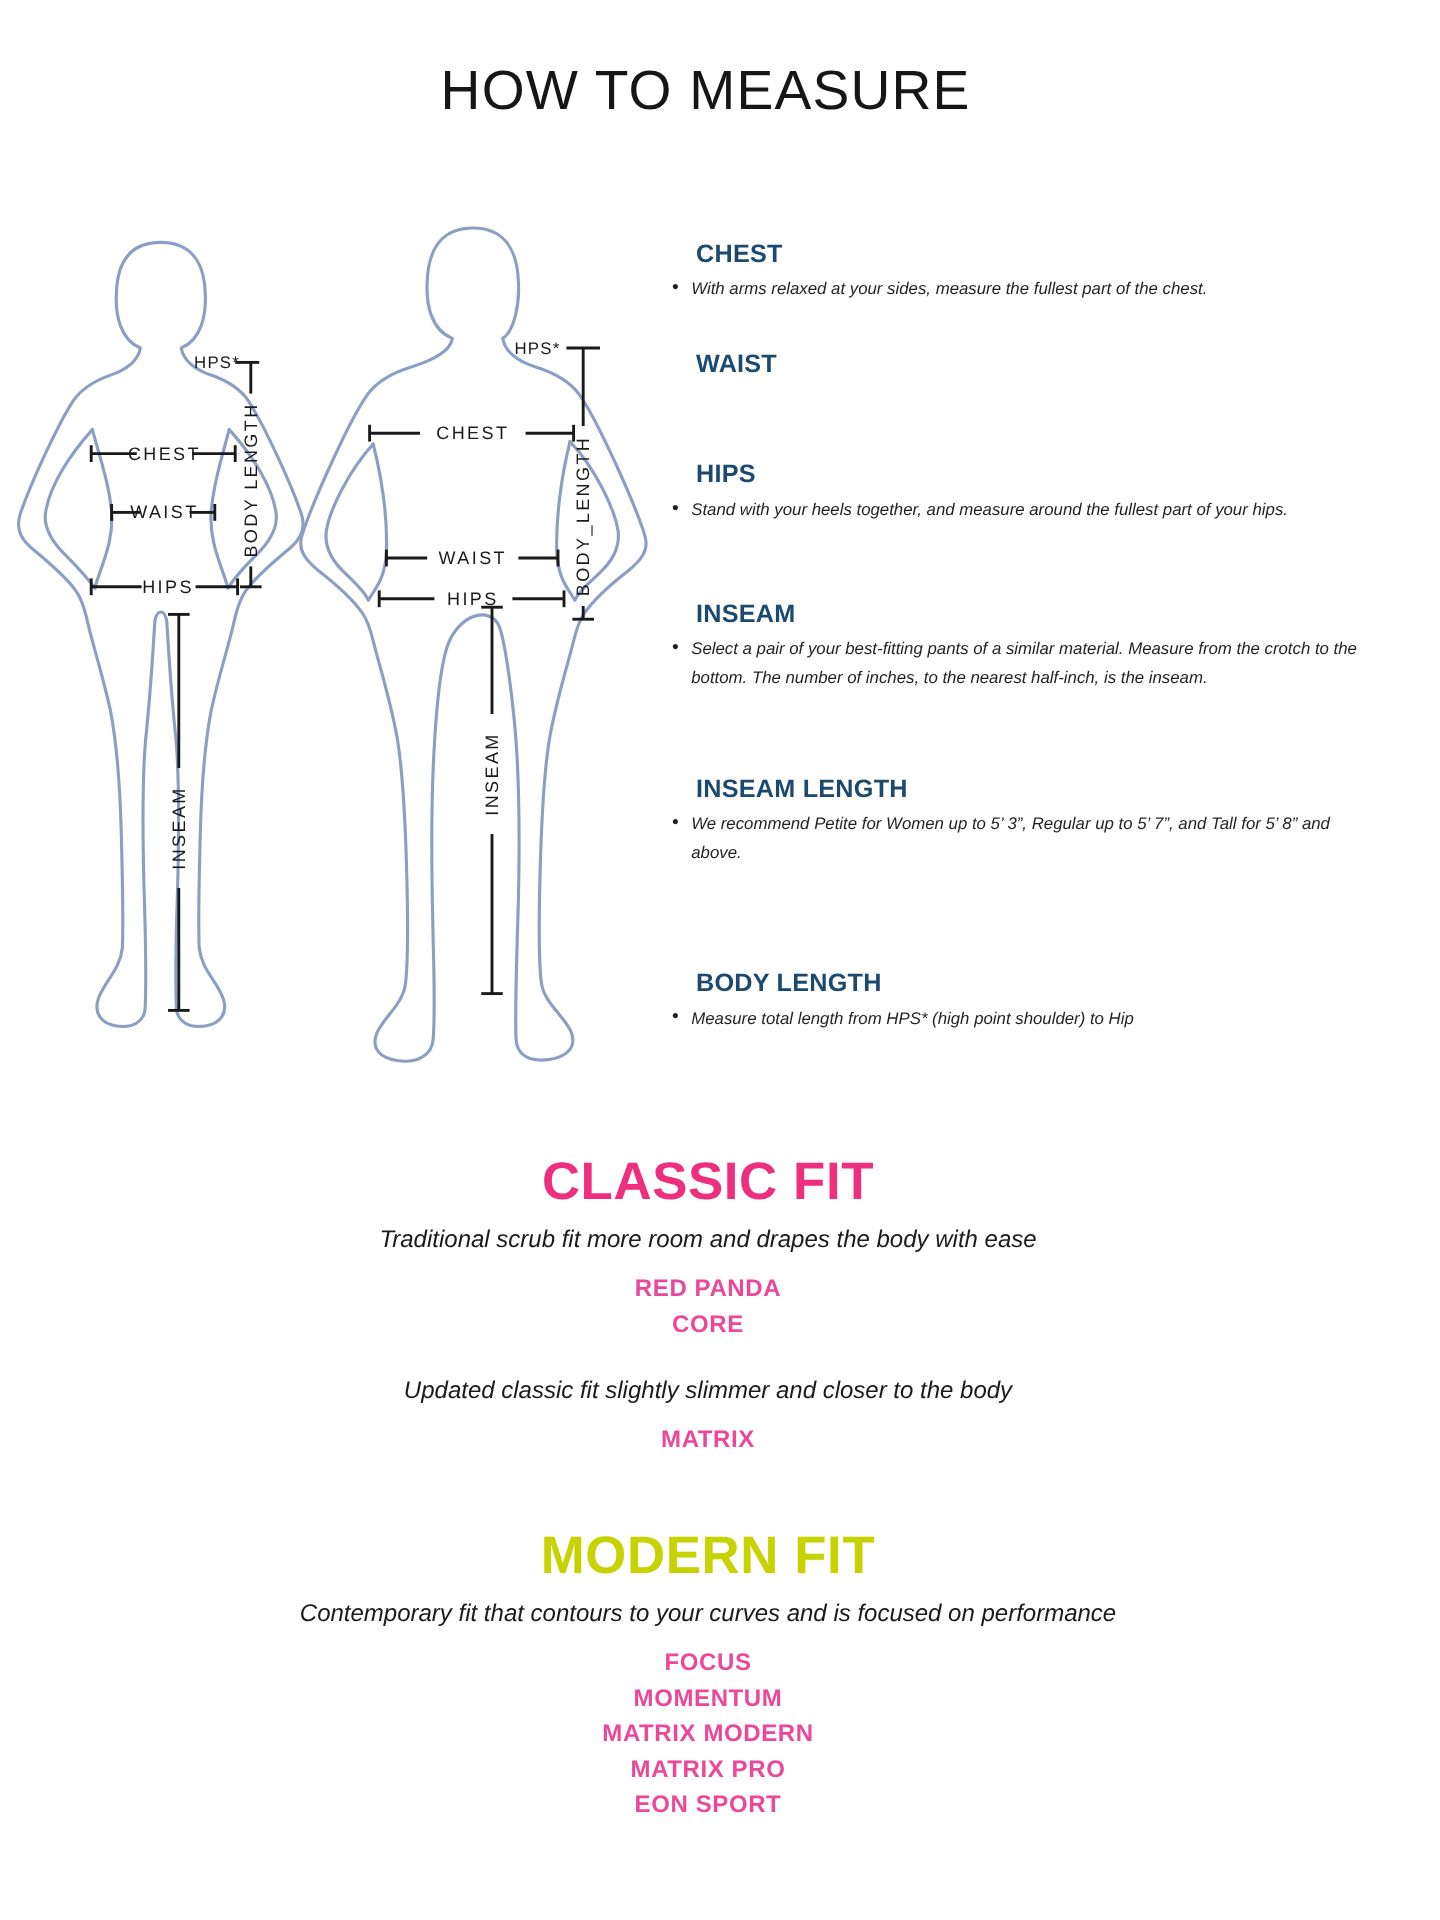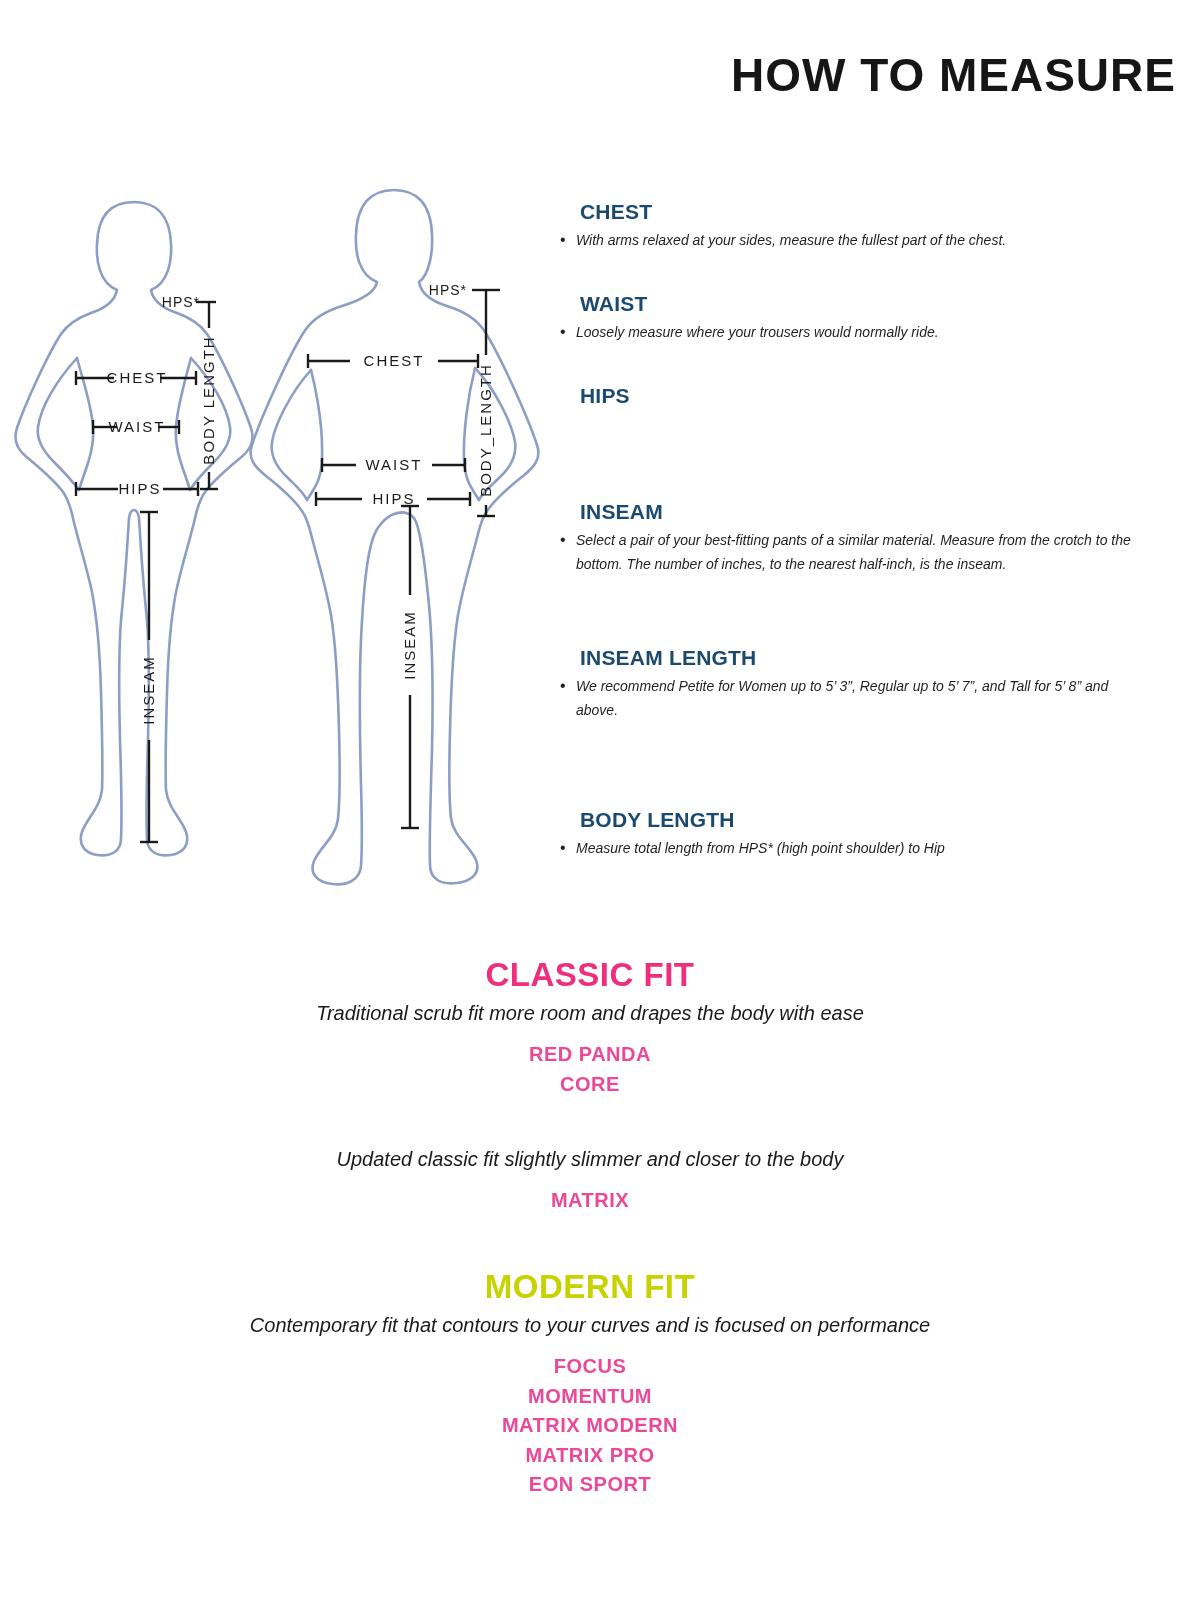--- a/index.html
+++ b/index.html
@@ -2,22 +2,22 @@
 <html><head>
 <meta charset="utf-8">
 <style>
   html,body{margin:0;padding:0;}
   body{
     width:1200px;height:1600px;position:relative;background:#ffffff;overflow:hidden;
     font-family:"Liberation Sans", sans-serif;color:#231f20;
   }
   
   .page-title{
-    position:absolute;left:0;top:48px;width:1176px;text-align:right;
-    font-size:46px;font-weight:700;letter-spacing:1px;color:#161616;
+    position:absolute;left:0;top:48px;width:1176px;text-align:center;
+    font-size:46px;font-weight:400;letter-spacing:1px;color:#161616;
   }
   
   .figure-svg{position:absolute;left:0;top:140px;}
   .outline{fill:none;stroke:#8d9ec4;stroke-width:2.6;stroke-linecap:round;stroke-linejoin:round;}
   .ann{stroke:#1a1a1a;stroke-width:2.4;}
   .ann-label{font-family:"Liberation Sans",sans-serif;font-size:15px;letter-spacing:2px;fill:#1a1a1a;}
   .ann-hps{font-family:"Liberation Sans",sans-serif;font-size:14px;letter-spacing:1px;fill:#1a1a1a;}
   
   .instructions{position:absolute;left:552px;top:0;width:618px;}
   .inst-sec{position:absolute;left:0;width:100%;}
@@ -30,21 +30,21 @@
     position:relative;padding-left:24px;margin:0 16px 8px 0;
     font-style:italic;font-size:14px;line-height:24px;color:#231f20;
   }
   .inst-list li::before{
     content:"\2022";position:absolute;left:8px;top:0;font-size:16px;font-style:normal;
   }
   
   .fits{position:absolute;left:0;top:0;width:1180px;text-align:center;}
   .fit-block{position:absolute;left:0;width:100%;}
   .fit-0{top:950px}.fit-1{top:1142px}.fit-2{top:1262px}
-  .fit-name{margin:6px;font-size:33px;font-weight:bold;letter-spacing:0.5px;line-height:38px;}
+  .fit-name{margin:16px;font-size:44px;font-weight:bold;letter-spacing:0.5px;line-height:38px;}
   .fit-0 .fit-name{color:#ee2f7d;}
   .fit-1 .fit-name{color:#c6d300;}
   .fit-2 .fit-name{color:#c6d300;}
   .fit-desc{margin:4px 0 0 0;font-style:italic;font-size:20px;color:#1a1a1a;line-height:26px;}
   .fit-lines{margin:14px 0 0 0;}
   .fit-line{font-size:20px;font-weight:bold;color:#ec4899;line-height:29.5px;letter-spacing:0.5px;}
 </style>
 </head>
 <body>
 
@@ -168,27 +168,27 @@
 
   <div class="inst-sec sec-0">
     <h3 class="inst-heading">CHEST</h3>
     <ul class="inst-list">
       <li>With arms relaxed at your sides, measure the fullest part of the chest.</li>
     </ul>
   </div>
 
   <div class="inst-sec sec-1">
     <h3 class="inst-heading">WAIST</h3>
-    <ul class="inst-list">
-      <li>Loosely measure where your trousers would normally ride.</li>
-    </ul>
   </div>
 
   <div class="inst-sec sec-2">
     <h3 class="inst-heading">HIPS</h3>
+    <ul class="inst-list">
+      <li>Stand with your heels together, and measure around the fullest part of your hips.</li>
+    </ul>
   </div>
 
   <div class="inst-sec sec-3">
     <h3 class="inst-heading">INSEAM</h3>
     <ul class="inst-list">
       <li>Select a pair of your best-fitting pants of a similar material. Measure from the crotch to the bottom. The number of inches, to the nearest half-inch, is the inseam.</li>
     </ul>
   </div>
 
   <div class="inst-sec sec-4">

